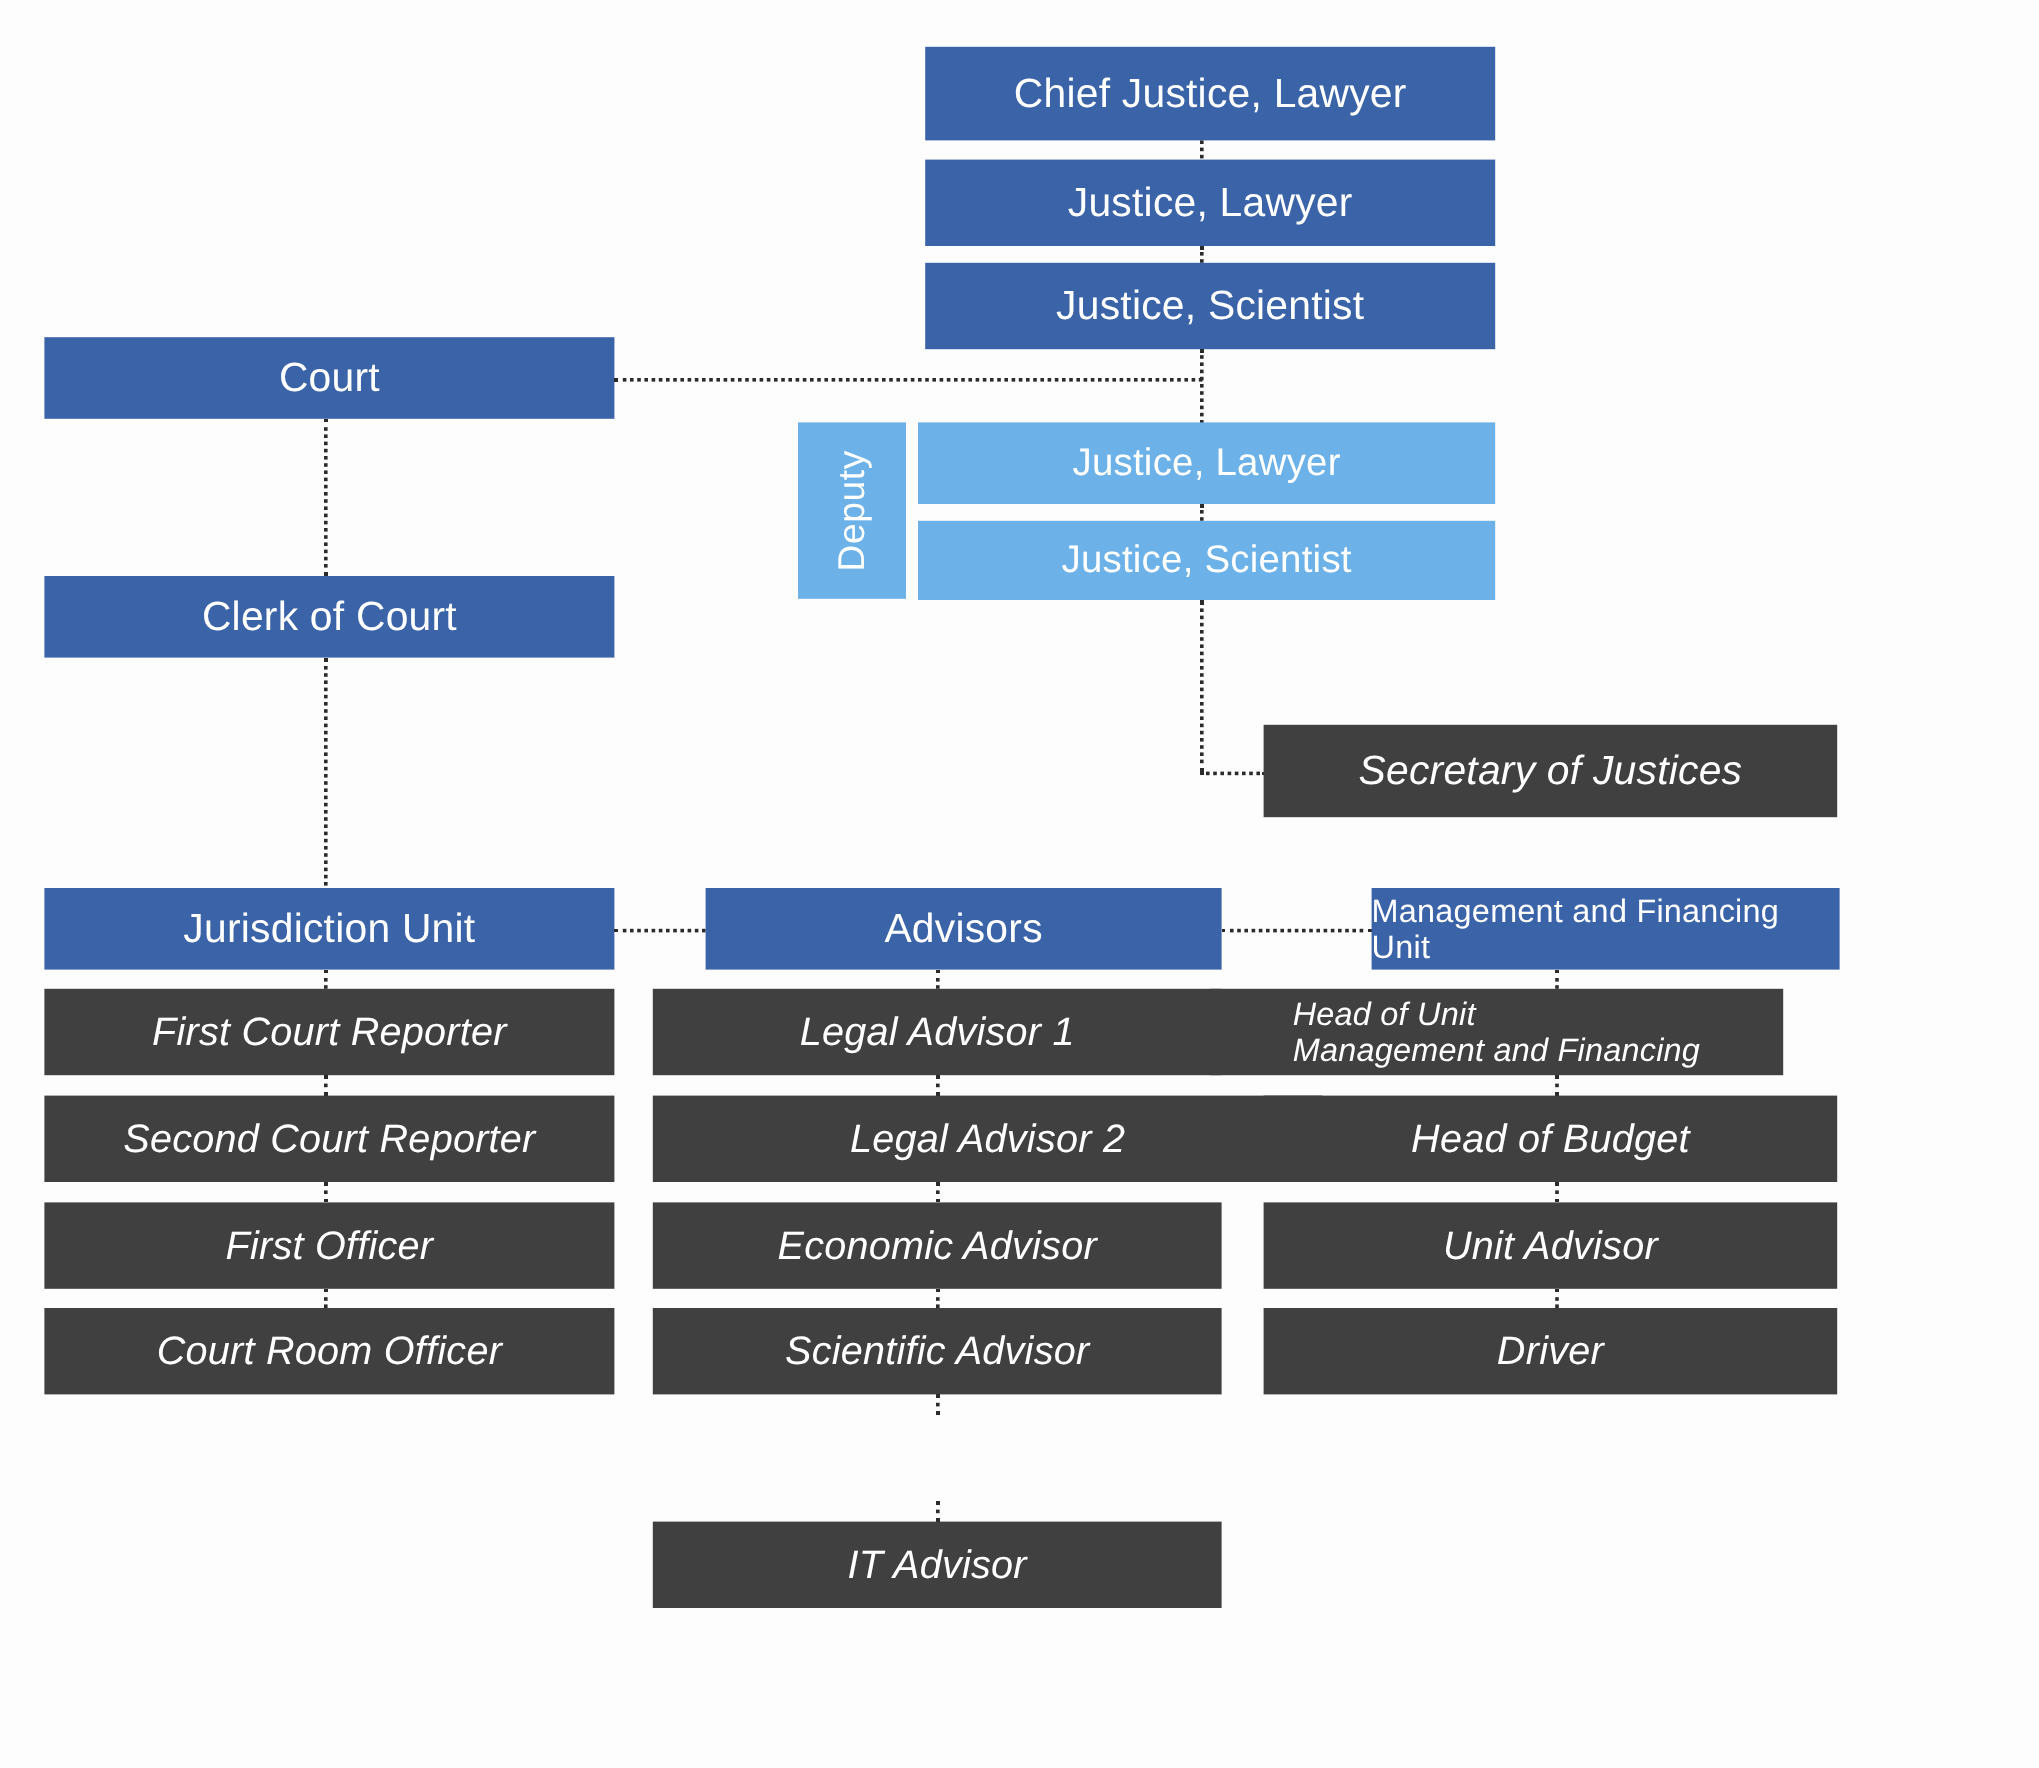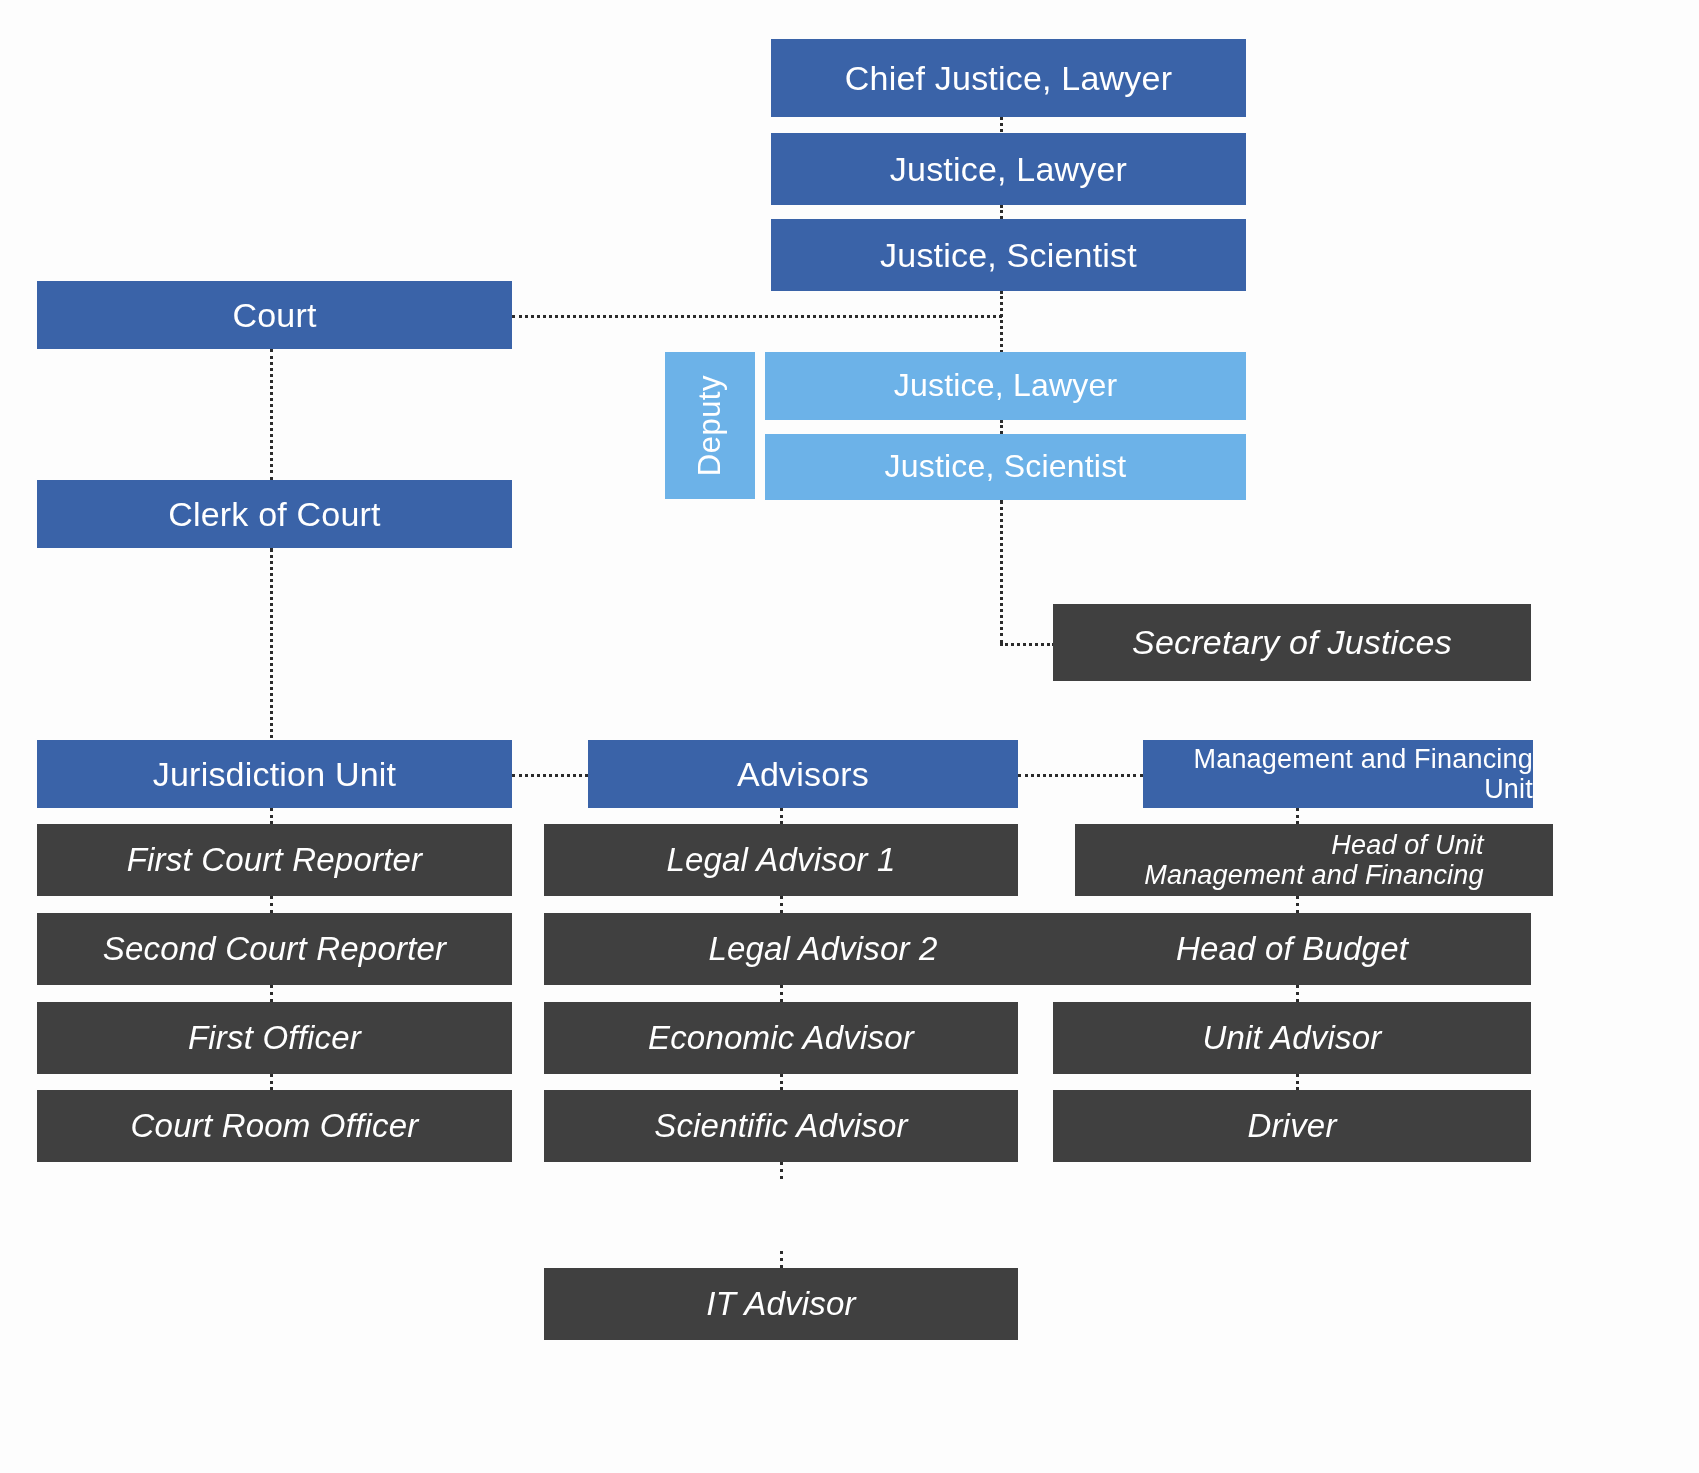--- a/index.html
+++ b/index.html
@@ -15,21 +15,21 @@
     width: 1699px;
     height: 1473px;
     background: #fdfdfd;
     overflow: hidden;
   }
   .box {
     position: absolute;
     display: flex;
     align-items: center;
     justify-content: center;
-    text-align: right;
+    text-align: left;
     color: #ffffff;
     box-sizing: border-box;
     line-height: 1.12;
     letter-spacing: 0.2px;
   }
   .blue   { background: #3a63a8; }
   .lblue  { background: #6cb2e8; }
   .gray   { background: #404040; font-style: italic; }
 
   
@@ -134,21 +134,21 @@
 
   <div class="vline" style="left:780px; top:1074px; height:16px;"></div>
   <div class="box gray" style="left:544px; top:1090px; width:474px; height:72px; font-size:33px;">Scientific Advisor</div>
 
   <div class="vline" style="left:780px; top:1162px; height:17px;"></div>
 
   <div class="vline" style="left:780px; top:1251px; height:17px;"></div>
   <div class="box gray" style="left:544px; top:1268px; width:474px; height:72px; font-size:33px;">IT Advisor</div>
 
   <div class="vline" style="left:1296px; top:808px; height:16px;"></div>
-  <div class="box gray" style="left:1075px; top:824px; width:478px; height:72px; font-size:27px; white-space:pre-line;">Head of Unit
+  <div class="box gray" style="left:1008px; top:824px; width:478px; height:72px; font-size:27px; white-space:pre-line;">Head of Unit
 Management and Financing</div>
 
   <div class="vline" style="left:1296px; top:896px; height:17px;"></div>
   <div class="box gray" style="left:1053px; top:913px; width:478px; height:72px; font-size:33px;">Head of Budget</div>
 
   <div class="vline" style="left:1296px; top:985px; height:17px;"></div>
   <div class="box gray" style="left:1053px; top:1002px; width:478px; height:72px; font-size:33px;">Unit Advisor</div>
 
   <div class="vline" style="left:1296px; top:1074px; height:16px;"></div>
   <div class="box gray" style="left:1053px; top:1090px; width:478px; height:72px; font-size:33px;">Driver</div>

